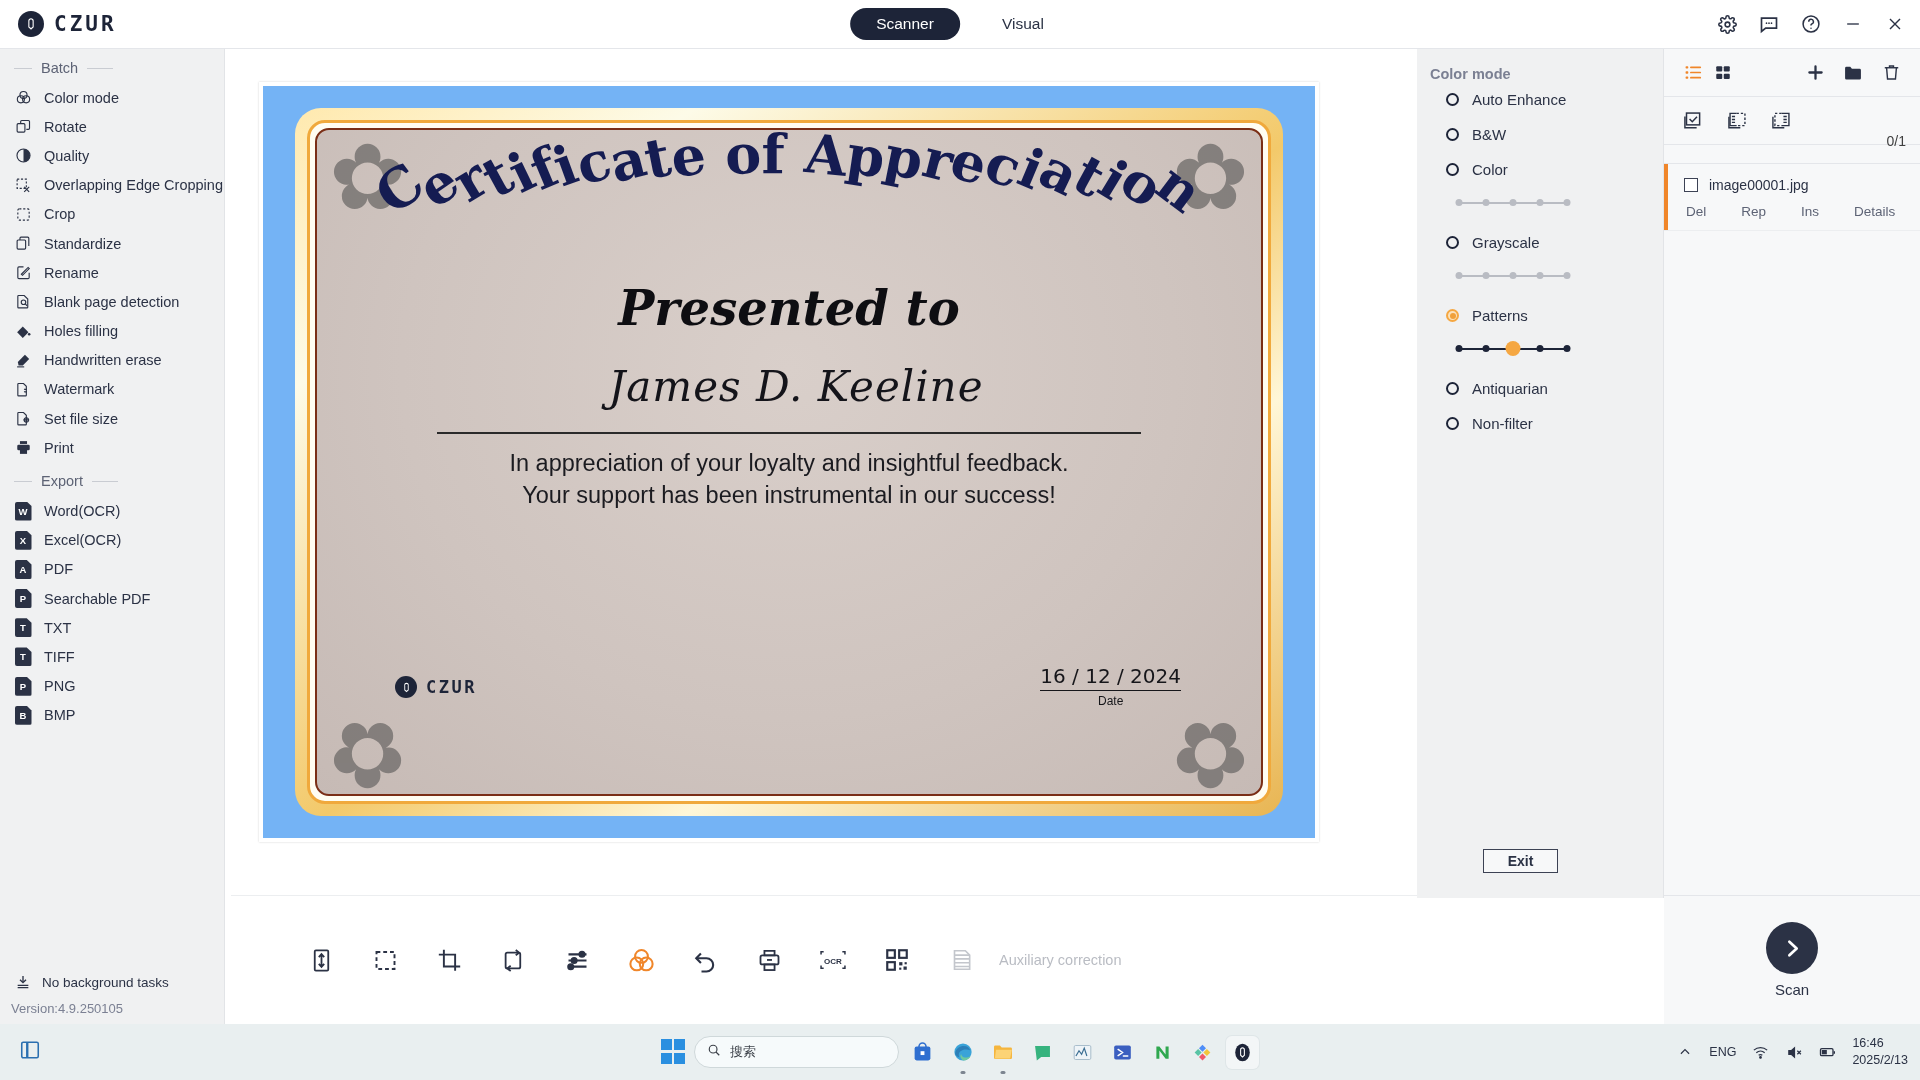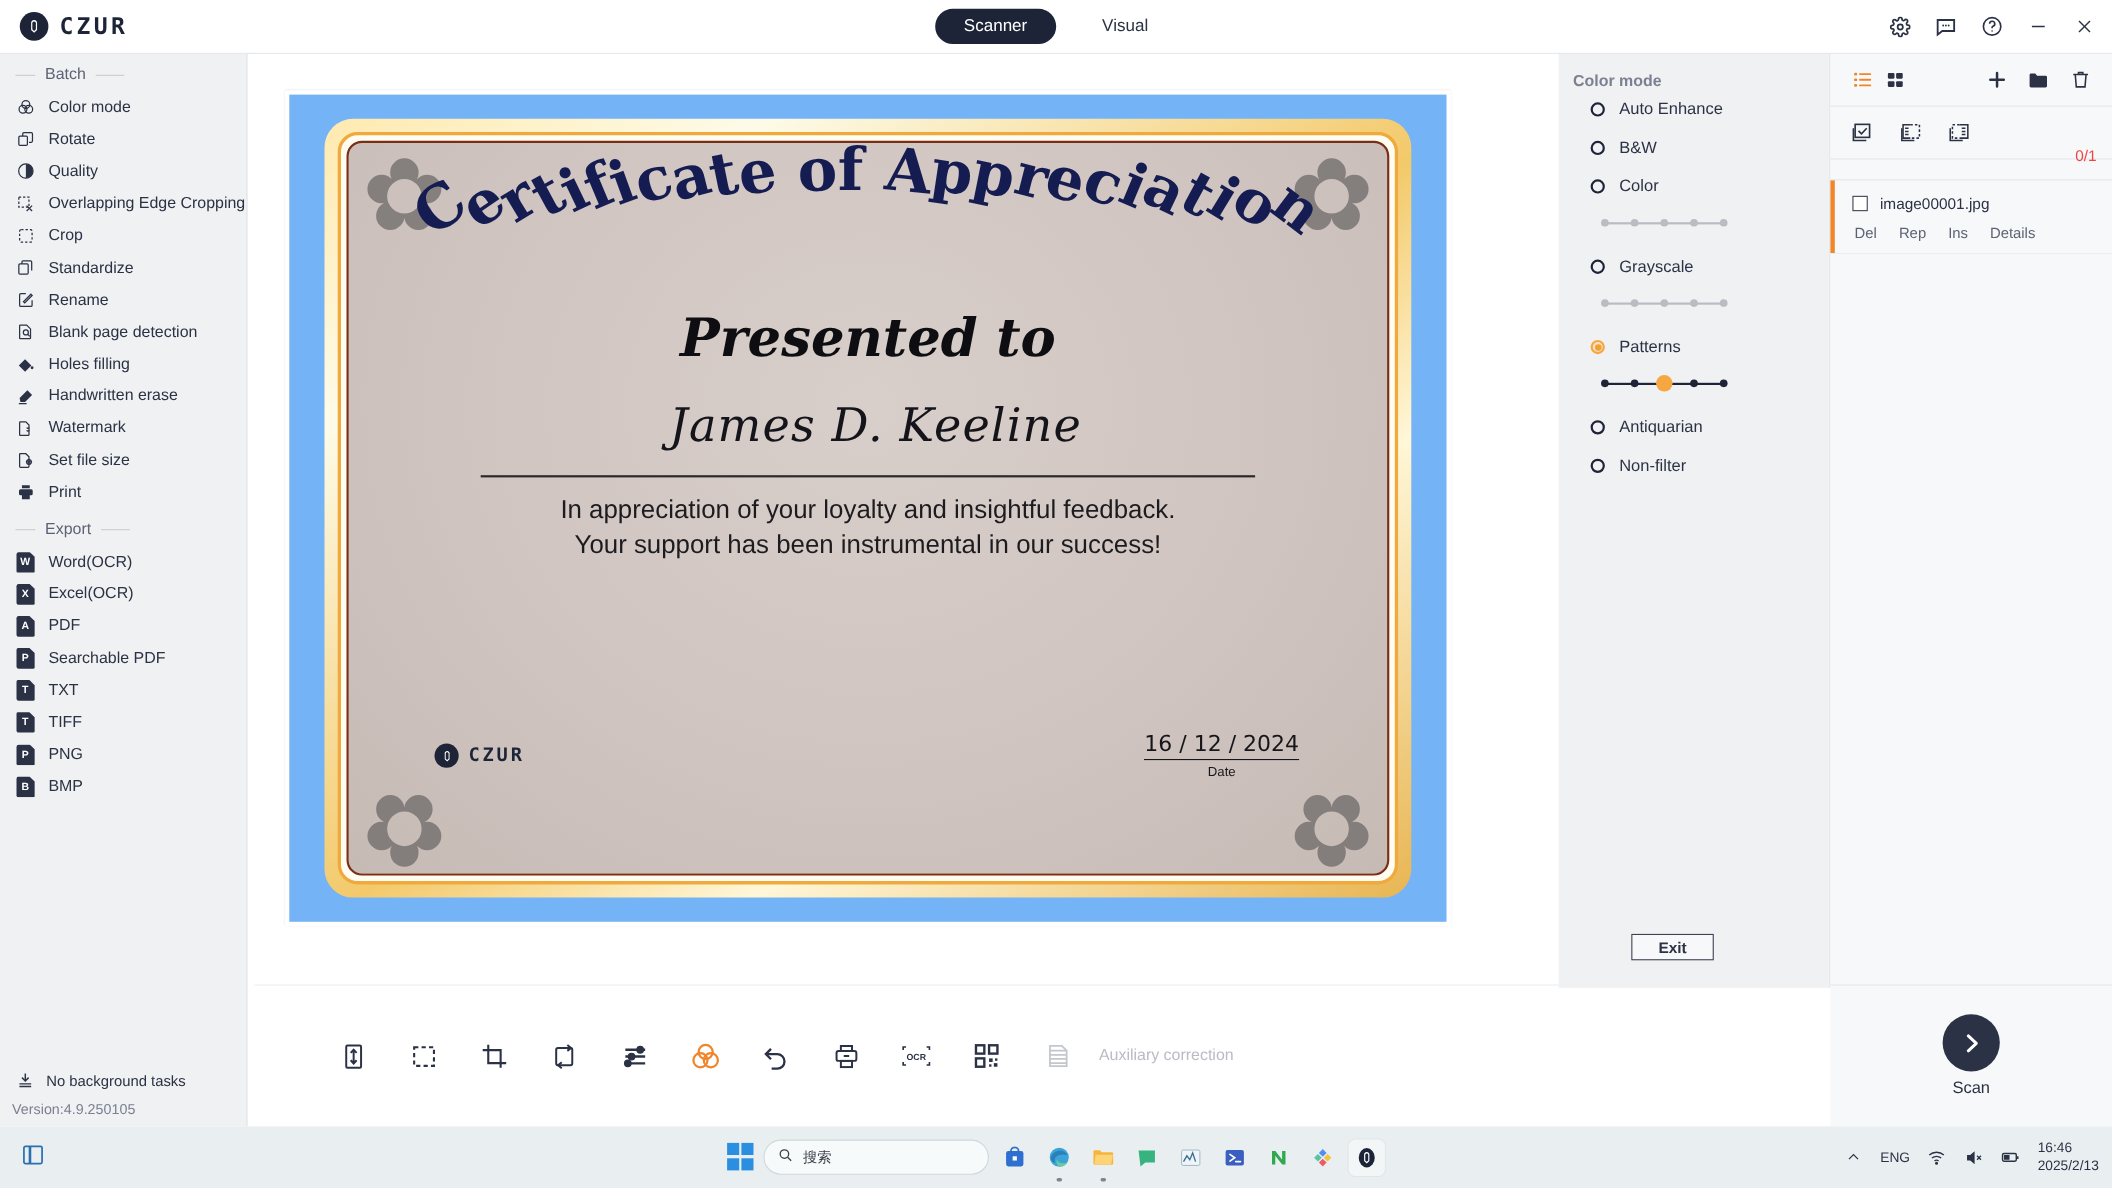--- a/index.html
+++ b/index.html
@@ -218,32 +218,32 @@
     height:48px; border-bottom:1px solid #e4e6ea;
     display:flex; align-items:center; padding:0 14px;
   }
   .fp-ico { width:30px; height:30px; display:flex; align-items:center; justify-content:center; cursor:pointer; color:#2b3245; }
   .fp-ico.accent { color:#f0862a; }
   #fp-toolbar .spacer { flex:1; }
   #fp-subbar {
     height:48px; border-bottom:1px solid #e4e6ea;
     display:flex; align-items:center; padding:0 14px; gap:14px;
   }
-  #fp-count { margin-left:auto; font-size:14px; color:#ef4444;margin-top:40px; }
+  #fp-count { margin-left:auto; font-size:14px; color:#404040;margin-top:40px; }
   #fp-listhead { height:19px; border-bottom:1px solid #e4e6ea; }
   .file-row {
     position:relative; padding:13px 0 11px 20px; border-bottom:1px solid #eceef0;
   }
   .file-row::before {
     content:""; position:absolute; left:0; top:0; bottom:0; width:4px; background:#f0862a;
   }
   .file-top { display:flex; align-items:center; gap:11px; }
   .fcheck { width:14px; height:14px; border:1.6px solid #3c4254; background:#fff; }
   .fname { font-size:14px; color:#2b3245; }
-  .file-acts { display:flex; gap:20px; margin:11px 0 0 2px; font-size:13.5px; color:#5d6375; }
+  .file-acts { display:flex; gap:35px; margin:11px 0 0 2px; font-size:13.5px; color:#5d6375; }
   .file-acts span { cursor:pointer; }
   #scan-zone {
     position:absolute; left:0; bottom:0; width:256px; height:129px;
     border-top:1px solid #e4e6ea; display:flex; flex-direction:column;
     align-items:center; justify-content:center; gap:7px;
   }
   #scan-circle {
     width:52px; height:52px; border-radius:50%; background:#2b3245;
     display:flex; align-items:center; justify-content:center; cursor:pointer;
   }

